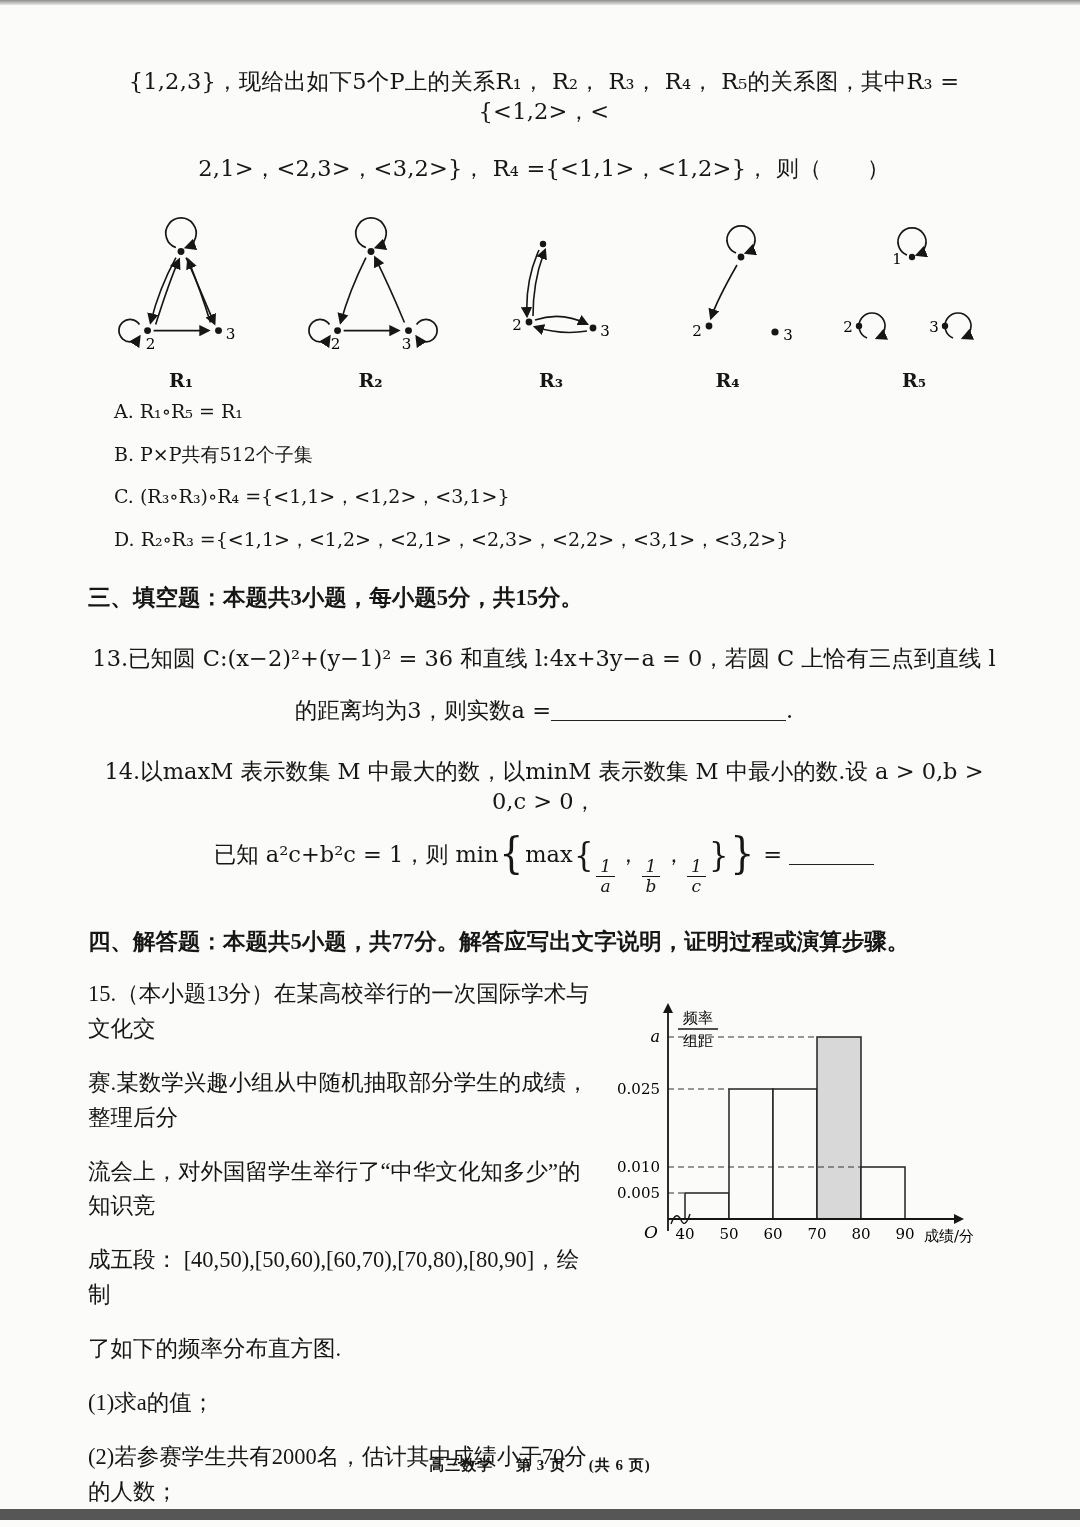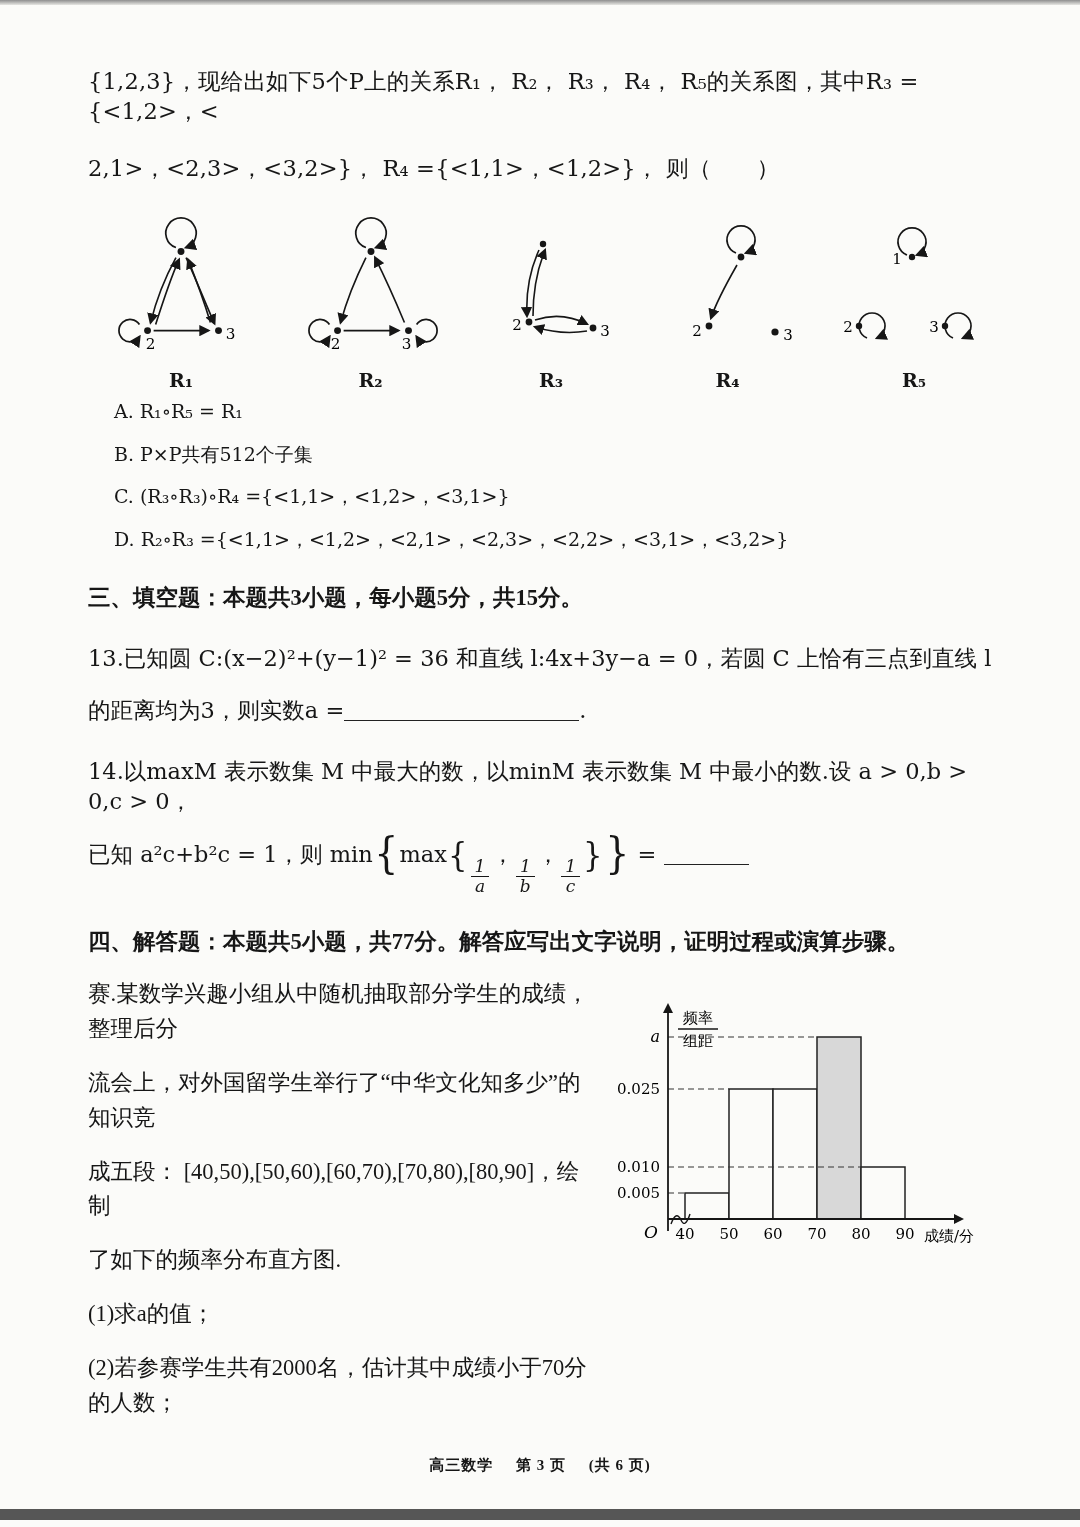--- a/index.html
+++ b/index.html
@@ -21,21 +21,21 @@
   .options{margin-left:26px;}
   .options .line{margin-bottom:17px;font-family:"DejaVu Serif","Liberation Serif",serif;font-size:19px;}
   .sec-title{font-weight:bold;margin:30px 0 20px 0;}
   .blank{display:inline-block;border-bottom:1.7px solid #222;height:1.05em;vertical-align:-3px;}
   .w95{width:95px}.w235{width:235px}.w85{width:85px}
   .brace{font-size:42px;font-weight:400;vertical-align:-6px;line-height:0;display:inline-block;transform:scaleX(.9);}
   .brace2{font-size:34px;font-weight:400;vertical-align:-4px;line-height:0;display:inline-block;transform:scaleX(.9);}
   .frac{display:inline-flex;flex-direction:column;align-items:center;vertical-align:-10px;
     font-size:17px;line-height:1.15;margin:0 2px;font-style:italic;}
   .frac .fn{border-bottom:1.4px solid #161616;padding:0 4px;}
-  .mathline{font-family:"DejaVu Serif","Liberation Serif",serif;}
+  .mathline{font-family:"DejaVu Serif","Liberation Serif",serif;text-align:center;}
   .q15{display:flex;gap:14px;margin-top:4px;}
   .q15-left{width:612px;}
   .q15-left .line{margin-bottom:19px;line-height:1.55;}
   .q15-chart{flex:1;padding-top:2px;}
   .footer{position:absolute;bottom:52px;left:0;right:0;text-align:center;
     font-size:15px;font-weight:600;letter-spacing:1px;}
   .footer span{margin:0 9px;}
   svg text{font-family:"DejaVu Serif","Liberation Serif",serif;}
 </style>
 </head>
@@ -183,20 +183,21 @@
         </span><span>，</span><span class="frac">
           <span class="fn">1</span>
           <span class="fd">c</span>
         </span><span class="brace2">}</span><span class="brace">}</span>&nbsp;<span>=</span>&nbsp;<span class="blank w85"></span>
     </p>
 
     <p class="sec-title">四、解答题：本题共5小题，共77分。解答应写出文字说明，证明过程或演算步骤。</p>
 
     <div class="q15">
       <div class="q15-left">
+        <p class="line">15.（本小题13分）在某高校举行的一次国际学术与文化交</p>
         <p class="line">赛.某数学兴趣小组从中随机抽取部分学生的成绩，整理后分</p>
         <p class="line">流会上，对外国留学生举行了“中华文化知多少”的知识竞</p>
         <p class="line">成五段： [40,50),[50,60),[60,70),[70,80),[80,90]，绘制</p>
         <p class="line">了如下的频率分布直方图.</p>
         <p class="line">(1)求a的值；</p>
         <p class="line">(2)若参赛学生共有2000名，估计其中成绩小于70分的人数；</p>
       </div>
 
       <div class="q15-chart">
         <svg width="390" height="285" viewBox="0 0 390 285">

